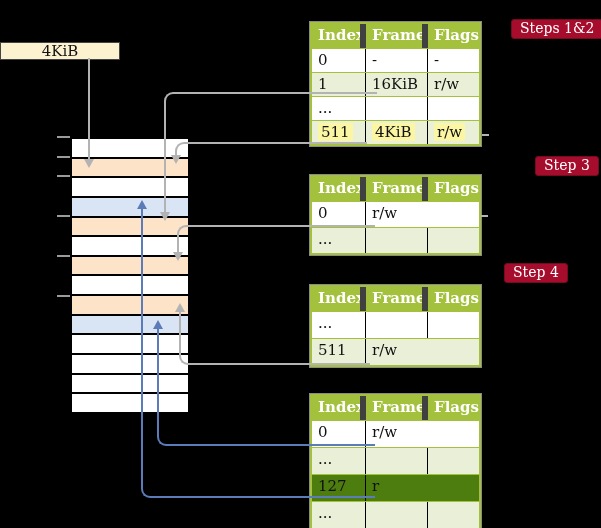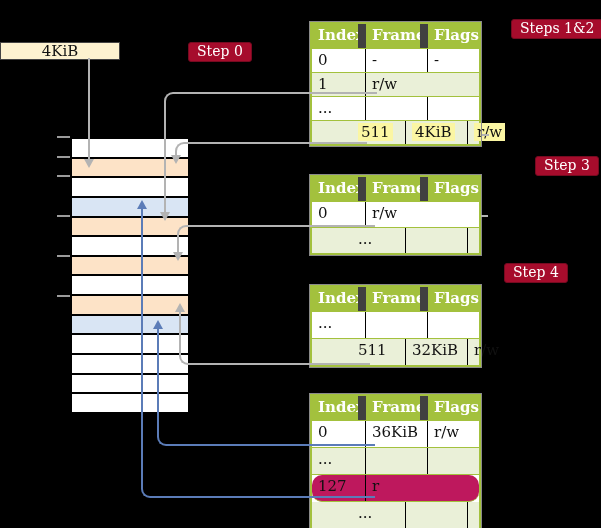--- a/index.html
+++ b/index.html
@@ -37,24 +37,24 @@
   .tick { position:absolute; left:57px; width:13px; height:2px; background:#9b9b9b; }
 
   
   .ptable {
     position:absolute; left:310px; width:171px; box-sizing:border-box;
     border:2px solid #a3c13d; outline:1px solid #8a8a8a; background:#fff;
     font-size:15px; color:#111;
   }
   #t1 { top:22px; }  #t2 { top:175px; }  #t3 { top:285px; }  #t4 { top:394px; }
   .prow { display:grid; grid-template-columns:54px 62px 51px; border-bottom:1px solid #a3c13d; }
-  .prow:last-child { border-bottom:none;padding-left:40px; }
+  .prow:last-child { border-bottom:none; }
   .prow > div { padding:2px 0 0 6px; border-right:1px solid #000; overflow:hidden; box-sizing:border-box; }
   .prow > div:last-child { border-right:none; }
-  .prow.head > div { color:#fff; font-weight:bold; border-right:8px solid #404040; }
+  .prow.head > div { color:#fff; font-weight:bold; border-right:6px solid #404040; }
   .prow.head > div:last-child { border-right:none; }
   #t1 .prow > div { height:23px; }
   #t1 .prow.head > div { height:24px; }
   #t2 .prow.head > div, #t3 .prow.head > div, #t4 .prow.head > div { height:24px; }
   #t2 .prow > div { height:25px; }
   #t3 .prow > div { height:26px; }
   #t4 .prow > div { height:26px; }
   .hl { padding:0 3px; }
 
   
@@ -71,21 +71,20 @@
   .tri-blue-up { border-bottom-color:#5b7cb8; }
   .dash { position:absolute; width:7px; height:2px; background:#b3b3b3; }
 </style>
 </head>
 <body>
 
 <div id="canvas">
 
   <div id="page-box" style="background: rgb(253, 242, 208);">4KiB</div>
 
-  <div class="badge" id="badge-step0" style="background: rgb(166, 12, 44);">Step 0</div>
   <div class="badge" id="badge-steps12" style="background: rgb(166, 12, 44);">Steps 1&amp;2</div>
   <div class="badge" id="badge-step3" style="background: rgb(166, 12, 44);">Step 3</div>
   <div class="badge" id="badge-step4" style="background: rgb(166, 12, 44);">Step 4</div>
 
   <div id="memcol">
     <div class="memrow" style="background: rgb(255, 255, 255);"></div>
     <div class="memrow" style="background: rgb(253, 227, 199);"></div>
     <div class="memrow" style="background: rgb(255, 255, 255);"></div>
     <div class="memrow" style="background: rgb(217, 229, 244);"></div>
     <div class="memrow" style="background: rgb(253, 227, 199);"></div>
@@ -113,20 +112,21 @@
       <div>Frame</div>
       <div>Flags</div>
     </div>
     <div class="prow" style="background: rgb(255, 255, 255);">
       <div>0</div>
       <div>-</div>
       <div>-</div>
     </div>
     <div class="prow" style="background: rgb(234, 240, 216);">
       <div>1</div>
+      <div>16KiB</div>
       <div>r/w</div>
     </div>
     <div class="prow" style="background: rgb(255, 255, 255);">
       <div>...</div>
       <div></div>
       <div></div>
     </div>
     <div class="prow" style="background: rgb(234, 240, 216);">
       <div><span class="hl" style="background: rgb(251, 246, 163);">511</span></div>
       <div><span class="hl" style="background: rgb(251, 246, 163);">4KiB</span></div>
@@ -157,42 +157,40 @@
       <div>Frame</div>
       <div>Flags</div>
     </div>
     <div class="prow" style="background: rgb(255, 255, 255);">
       <div>...</div>
       <div></div>
       <div></div>
     </div>
     <div class="prow" style="background: rgb(234, 240, 216);">
       <div>511</div>
-      <div>32KiB</div>
       <div>r/w</div>
     </div>
   </div>
 
   <div class="ptable" id="t4">
     <div class="prow head" style="background: rgb(163, 193, 61);">
       <div>Index</div>
       <div>Frame</div>
       <div>Flags</div>
     </div>
     <div class="prow" style="background: rgb(255, 255, 255);">
       <div>0</div>
-      <div>36KiB</div>
-      <div>r/w</div>
-    </div>
-    <div class="prow" style="background: rgb(234, 240, 216);">
-      <div>...</div>
-      <div></div>
-      <div></div>
-    </div>
-    <div class="prow" style="background: #be185d; border-radius: 10px;">
+      <div>r/w</div>
+    </div>
+    <div class="prow" style="background: rgb(234, 240, 216);">
+      <div>...</div>
+      <div></div>
+      <div></div>
+    </div>
+    <div class="prow" style="background: #4d7c0f;">
       <div>127</div>
       <div>r</div>
     </div>
     <div class="prow" style="background: rgb(234, 240, 216);">
       <div>...</div>
       <div></div>
       <div></div>
     </div>
   </div>
 

